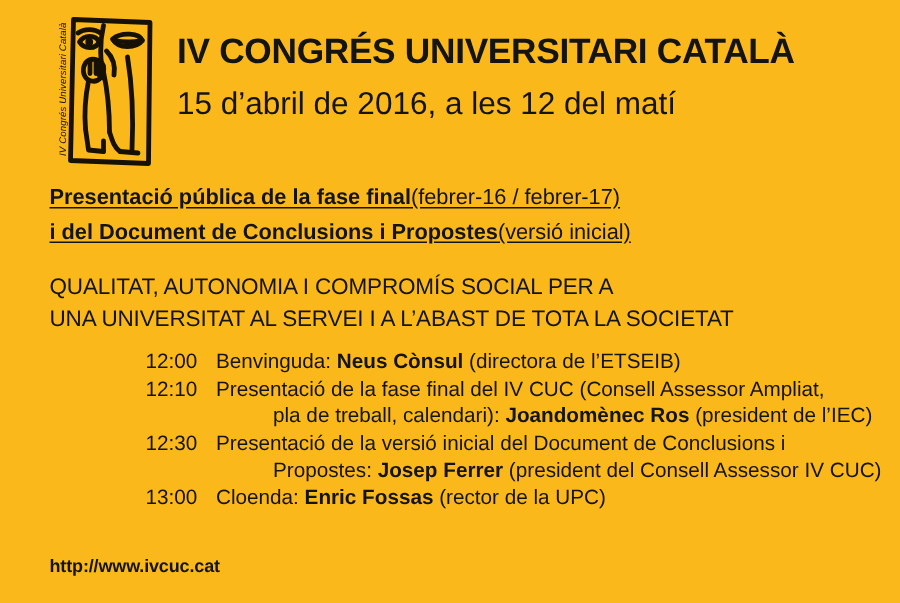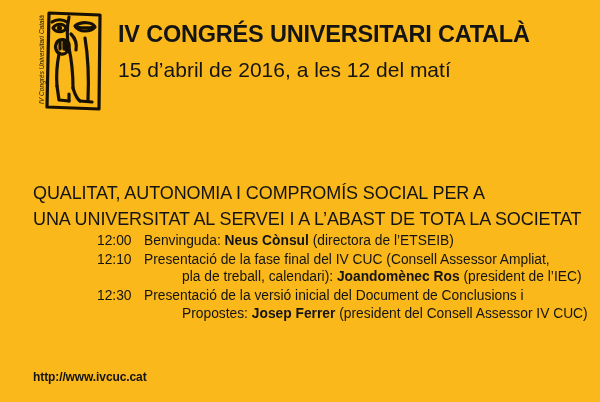--- a/index.html
+++ b/index.html
@@ -84,21 +84,21 @@
   .pres-line-2 { margin-top: 2px; }
 
   
   .slogan {
     position: absolute;
     left: 33px;
     top: 181px;
     width: 540px;
   }
   .slogan-line {
-    font-size: 18px;
+    font-size: 15px;
     line-height: 1.42;
     letter-spacing: -0.1px;
     white-space: nowrap;
   }
 
   
   .schedule {
     position: absolute;
     left: 97px;
     top: 232px;
@@ -179,20 +179,24 @@
       </svg>
     </div>
 
     <div class="header-text">
       <div class="congress-title">IV CONGRÉS UNIVERSITARI CATALÀ</div>
       <div class="subtitle-line subtitle-1">15 d’abril de 2016, a les 12 del matí</div>
     </div>
 
   </div>
 
+  <div class="presentation">
+    <div class="pres-line"><span class="u"><span class="pres-strong">Presentació pública de la fase final</span><span class="pres-normal">(febrer-16  / febrer-17)</span></span></div>
+    <div class="pres-line pres-line-2"><span class="u"><span class="pres-strong">i del Document de Conclusions i Propostes</span><span class="pres-normal">(versió inicial)</span></span></div>
+  </div>
 
   <div class="slogan">
     <div class="slogan-line">QUALITAT, AUTONOMIA I COMPROMÍS SOCIAL PER A</div>
     <div class="slogan-line">UNA UNIVERSITAT AL SERVEI I A L’ABAST DE TOTA LA SOCIETAT</div>
   </div>
 
   <div class="schedule">
 
     <div class="sched-item">
       <div class="sched-time">12:00</div>
@@ -210,18 +214,24 @@
     </div>
 
     <div class="sched-item">
       <div class="sched-time">12:30</div>
       <div class="sched-body">
         <div class="sched-row"><span>Presentació de la versió inicial del Document de Conclusions i</span></div>
         <div class="sched-row-indent"><span>Propostes: </span><span class="nm">Josep Ferrer</span><span> (president del Consell Assessor IV CUC)</span></div>
       </div>
     </div>
 
+    <div class="sched-item">
+      <div class="sched-time">13:00</div>
+      <div class="sched-body">
+        <div class="sched-row"><span>Cloenda: </span><span class="nm">Enric Fossas</span><span> (rector de la UPC)</span></div>
+      </div>
+    </div>
 
   </div>
 
   <div class="url">http://www.ivcuc.cat</div>
 
 </div>
 
 </body></html>

